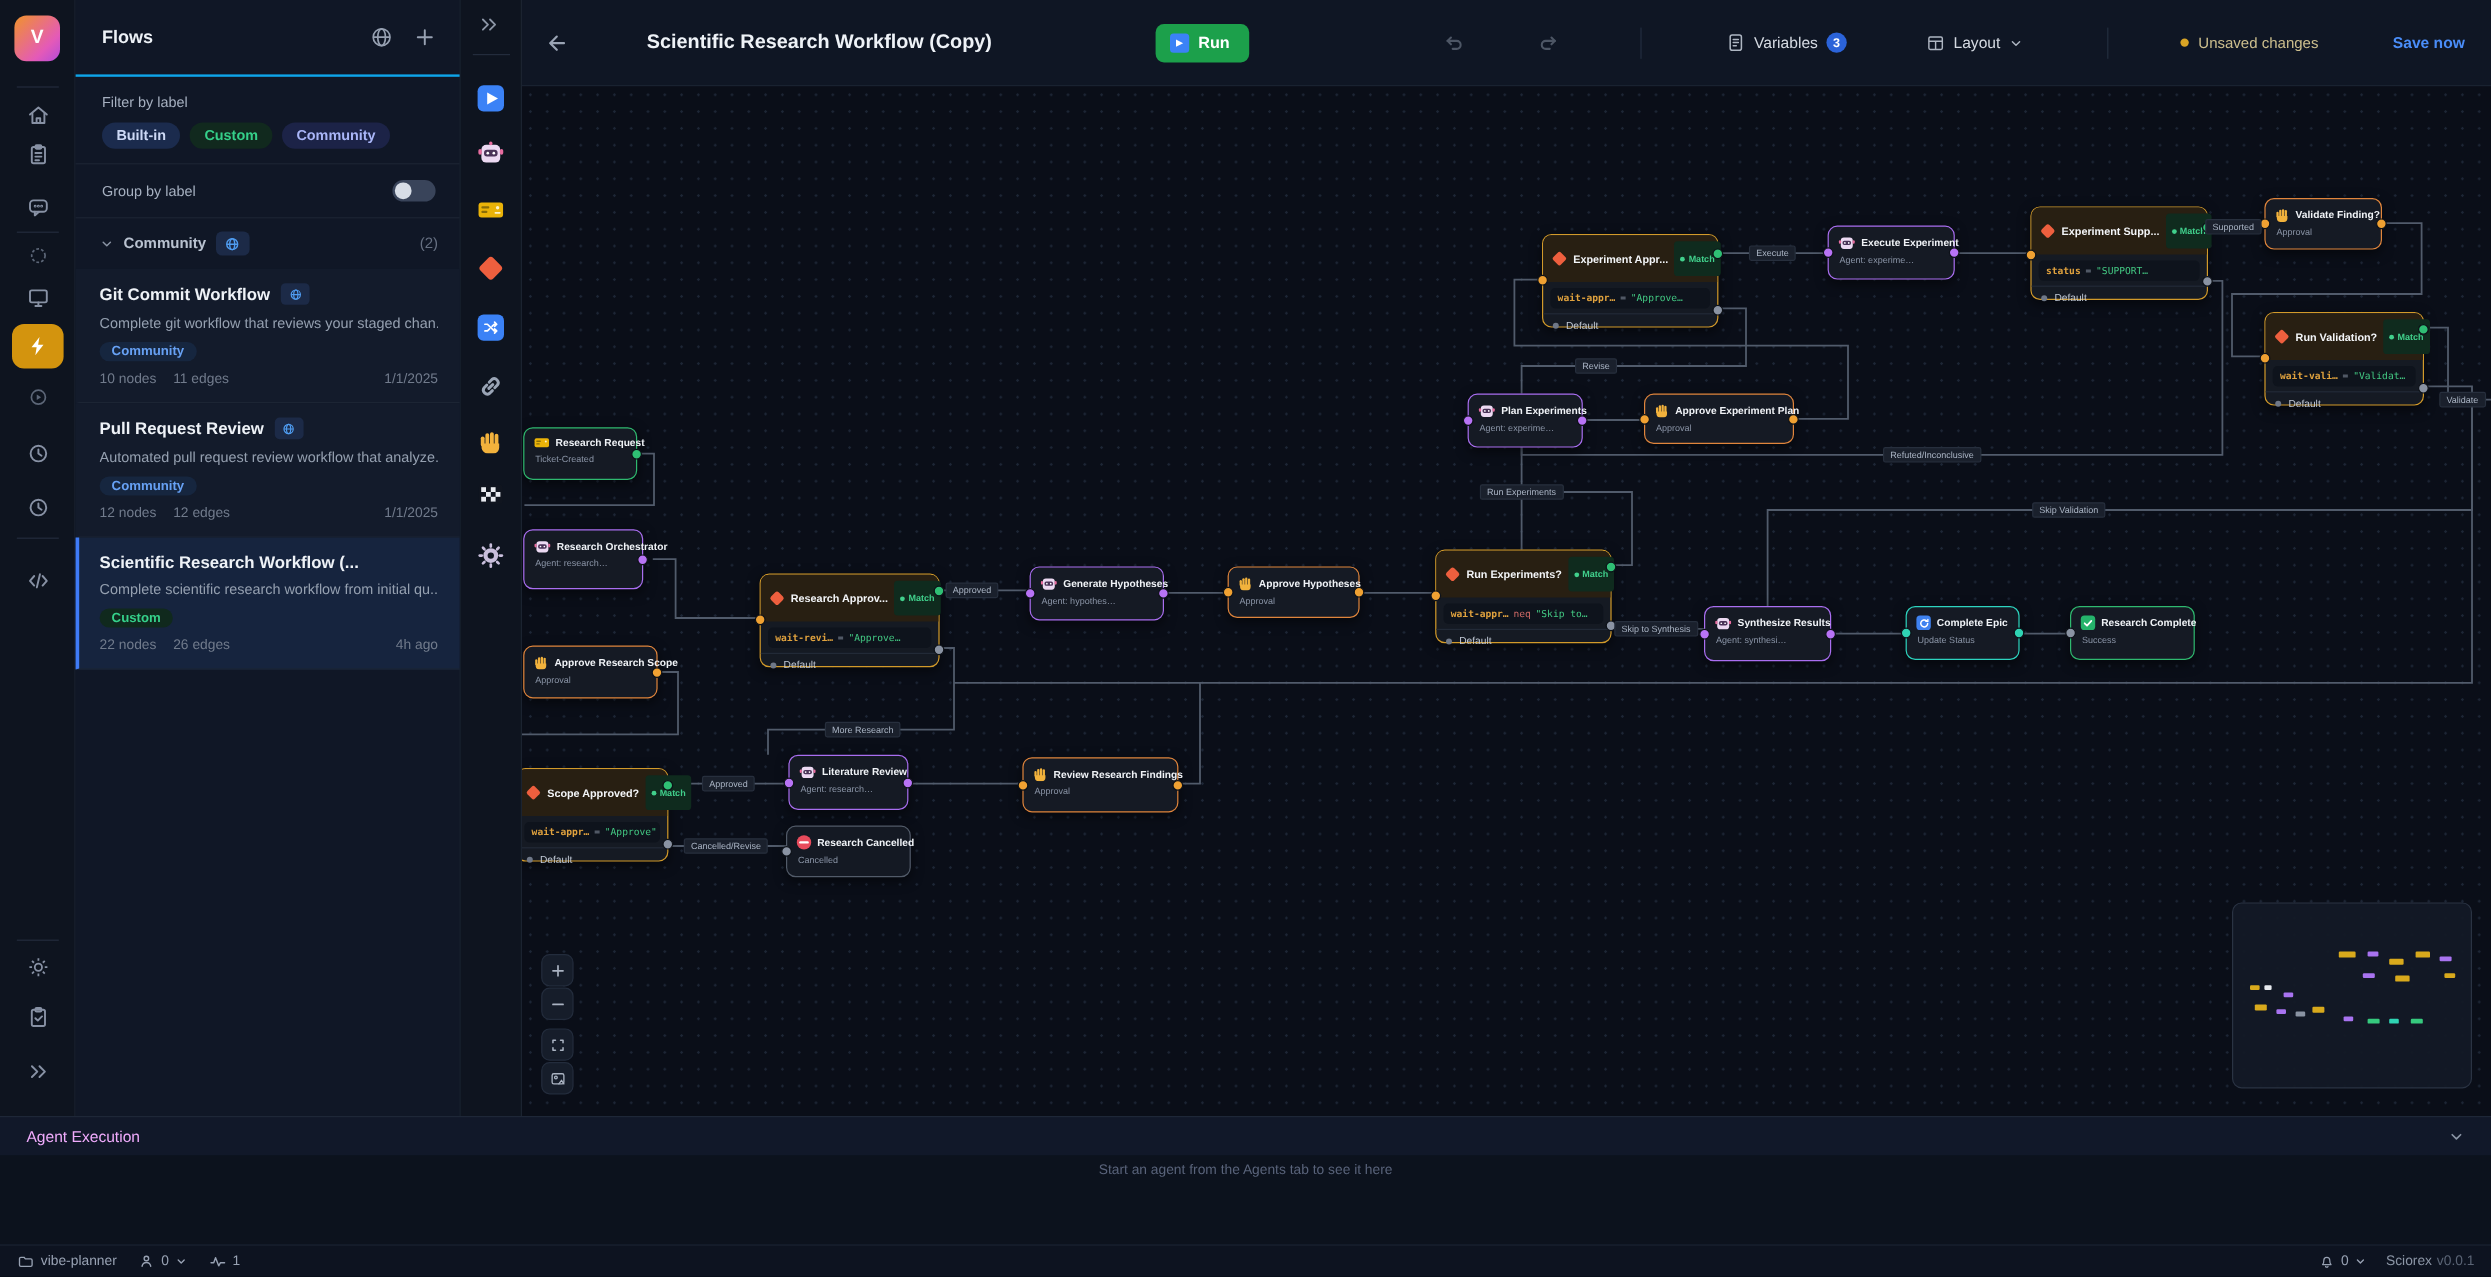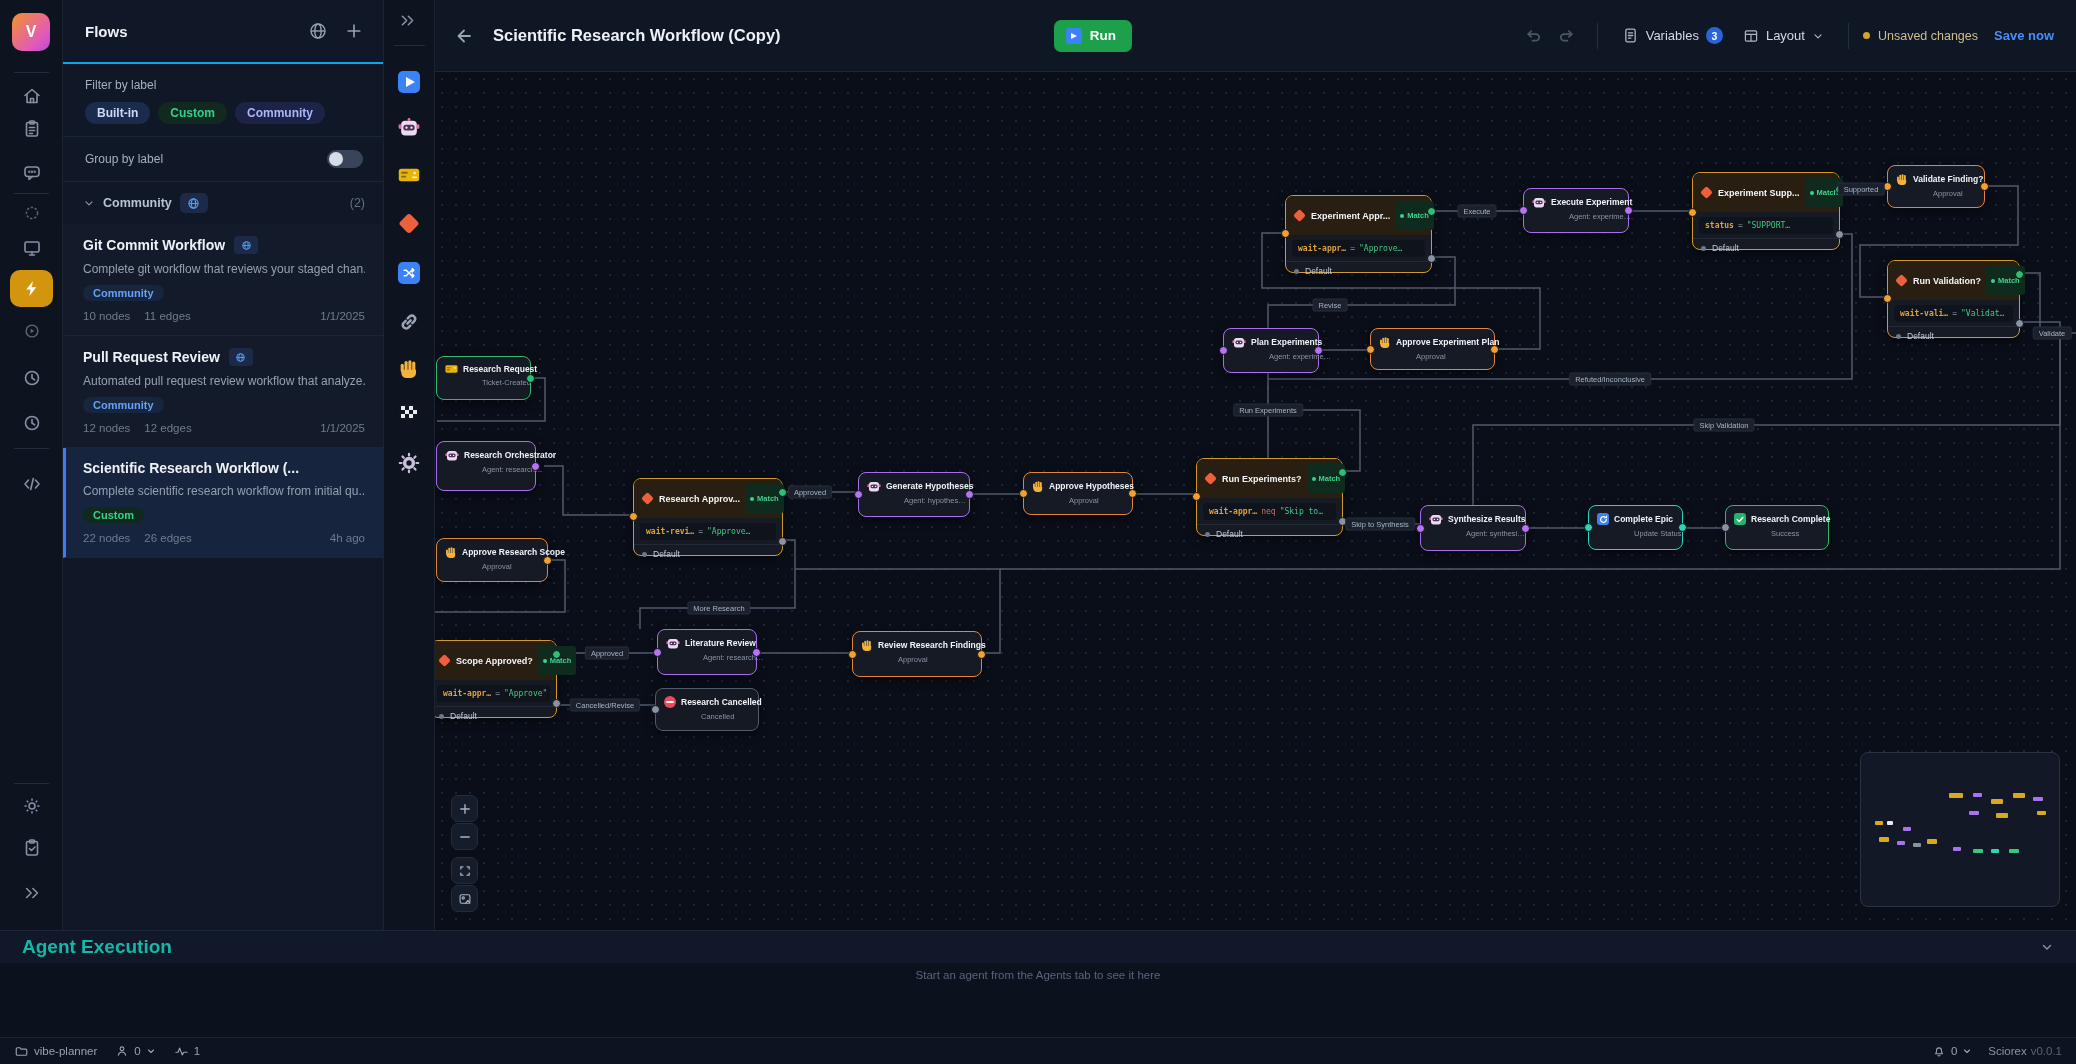--- a/index.html
+++ b/index.html
@@ -52,21 +52,21 @@
   
   .ntoolbar { position:absolute; left:384px; top:0; width:51px; height:930px; background:#0e141f; border-right:1px solid #1b2330; }
   .ntb-collapse { position:absolute; left:15px; top:12px; color:#8b95a5; }
   .ntb-div { position:absolute; left:10px; top:45px; width:31px; height:1px; background:#232c3c; }
   .tbi { position:absolute; left:50%; transform:translateX(-50%); display:grid; place-items:center; }
   .sq-blue { width:22px; height:22px; background:#3b82f6; border-radius:5px; display:grid; place-items:center; }
   .tri-w { width:0; height:0; border-left:9px solid #fff; border-top:5.5px solid transparent; border-bottom:5.5px solid transparent; margin-left:2px; }
   .diamond { width:15px; height:15px; background:#ee5f3e; border-radius:3px; transform:rotate(45deg); }
 
   
-  .hdr { position:absolute; left:435px; top:0; width:1641px; height:72px; background:#0f1624; border-bottom:1px solid #1d2634; display:flex; align-items:center; padding:0 22px 0 18px; }
+  .hdr { position:absolute; left:435px; top:0; width:1641px; height:72px; background:#0f1624; border-bottom:1px solid #1d2634; display:flex; align-items:center; padding:0 22px 0 18px;gap:46px; }
   .back { color:#9aa4b4; margin-right:20px; }
   .hdr-title { font-size:16.5px; font-weight:bold; color:#eef2f7; white-space:nowrap; }
   .sp1 { flex:1.1; } .sp2 { flex:1.55; }
   .run-btn { display:flex; align-items:center; gap:8px; background:#1ca04b; border-radius:7px; padding:8px 16px 8px 12px; color:#fff; font-size:13.5px; font-weight:bold; }
   .run-play { width:16px; height:16px; background:#3b82f6; border-radius:3px; display:grid; place-items:center; }
   .run-play i { width:0; height:0; border-left:6px solid #fff; border-top:3.5px solid transparent; border-bottom:3.5px solid transparent; margin-left:1px; display:block; }
   .hdr-ic { color:#4d5665; margin:0 7px; display:grid; place-items:center; }
   .vdiv { width:1px; height:26px; background:#242e3f; margin:0 14px; }
   .hbtn { display:flex; align-items:center; gap:7px; color:#d5dae2; font-size:13px; margin:0 10px; white-space:nowrap; }
   .hbtn .ico { color:#aeb6c2; display:grid; place-items:center; }
@@ -78,21 +78,21 @@
   
   .canvas { position:absolute; left:435px; top:72px; width:1641px; height:858px; background:#0a0e18;
             background-image:radial-gradient(circle,#1d2636 1px, transparent 1.2px); background-size:14px 14px; overflow:hidden; }
   .edges { position:absolute; left:0; top:0; }
   .edges polyline, .edges path { fill:none; stroke:#515b6b; stroke-width:1.5; }
   .elabel { position:absolute; transform:translate(-50%,-50%); background:#1a202c; border:1px solid #272f3d; color:#aab4c4;
             font-size:7.5px; padding:1px 5px; border-radius:2px; white-space:nowrap; z-index:3; }
   .node { position:absolute; border-radius:8px; background:#151a24; border:1.5px solid #888; box-shadow:0 3px 10px rgba(0,0,0,.5); z-index:2; }
   .nrow { display:flex; align-items:center; gap:5px; padding:7px 8px 2px 8px; }
   .ntitle { font-size:8.5px; font-weight:bold; color:#f0f3f7; white-space:nowrap; }
-  .nsub { padding:2px 24px 6px 9px; font-size:7.5px; color:#8a94a6; white-space:nowrap;margin-left:36px; }
+  .nsub { padding:2px 24px 6px 9px; font-size:7.5px; color:#8a94a6; white-space:nowrap; }
   .b-agent { border-color:#a96ef0; } .b-appr { border-color:#e0853c; } .b-start { border-color:#2fb96f; }
   .b-teal { border-color:#2dd4bf; } .b-green { border-color:#2fb96f; } .b-gray { border-color:#525b69; background:#141923; }
   .cond { border-color:#d29a2a; background:#151a23; }
   .chead { display:flex; align-items:center; gap:5px; background:#281f12; border-radius:6.5px 6.5px 0 0; padding:5px 7px; }
   .ctitle { font-size:9px; font-weight:bold; color:#f3f5f8; white-space:nowrap; }
   .ic-diamond { flex:0 0 auto; width:9px; height:9px; background:#ee5f3e; border-radius:2px; transform:rotate(45deg); margin:1px 2px; }
   .badge-match { margin-left:auto; display:flex; align-items:center; gap:3px; background:#0f2b1e; border-radius:3px; padding:10px 5px; font-size:7.5px; font-weight:bold; color:#41d08c; white-space:nowrap; }
   .badge-match i { width:4px; height:4px; border-radius:50%; background:#41d08c; }
   .ccode { margin:5px 6px 4px 6px; background:#0e131c; border-radius:4px; padding:4px 6px; font-family:"DejaVu Sans Mono",monospace; font-size:8px; white-space:nowrap; overflow:hidden; }
   .ck { color:#e0a23e; font-weight:bold; } .co { color:#8d97a8; margin:0 4px; } .co.red { color:#d06a66; } .cv { color:#43c983; }
@@ -110,21 +110,21 @@
 
   
   .zctl { position:absolute; left:16px; width:27px; height:27px; background:#161d2a; border:1px solid #232c3c; border-radius:7px; color:#aab3c2; display:grid; place-items:center; z-index:5; }
 
   
   .minimap { position:absolute; left:1425px; top:680px; width:200px; height:155px; background:rgba(19,25,38,.95); border:1px solid #2a3343; border-radius:8px; z-index:5; }
   .mm { position:absolute; border-radius:1px; }
 
   
   .agent-head { position:absolute; left:0; top:930px; width:2076px; height:33px; background:#111829; border-top:1px solid #1e2737; display:flex; align-items:center; padding:0 22px; }
-  .agent-title { font-size:19px; font-weight:bold; color:#14b8a6; }
+  .agent-title { font-size:13px; font-weight:normal; color:#f0abfc; }
   .agent-body { position:absolute; left:0; top:963px; width:2076px; height:74px; background:#0c121d; text-align:center; }
   .agent-empty { margin-top:18px; font-size:13px; color:#8a93a6; }
   .agent-empty-sub { margin-top:6px; font-size:11.5px; color:#59637a; }
 
   
   .statusbar { position:absolute; left:0; top:1037px; width:2076px; height:27px; background:#0d1320; border-top:1px solid #1b2433; display:flex; align-items:center; padding:0 14px; font-size:11.5px; color:#98a2b3; }
   .sb-item { display:flex; align-items:center; gap:5px; margin-right:18px; white-space:nowrap; }
   .sb-right { margin-left:auto; display:flex; align-items:center; gap:16px; }
   .sb-app { color:#8b95a5; } .sb-ver { color:#5a6475; margin-left:4px; }
   svg { display:block; }

